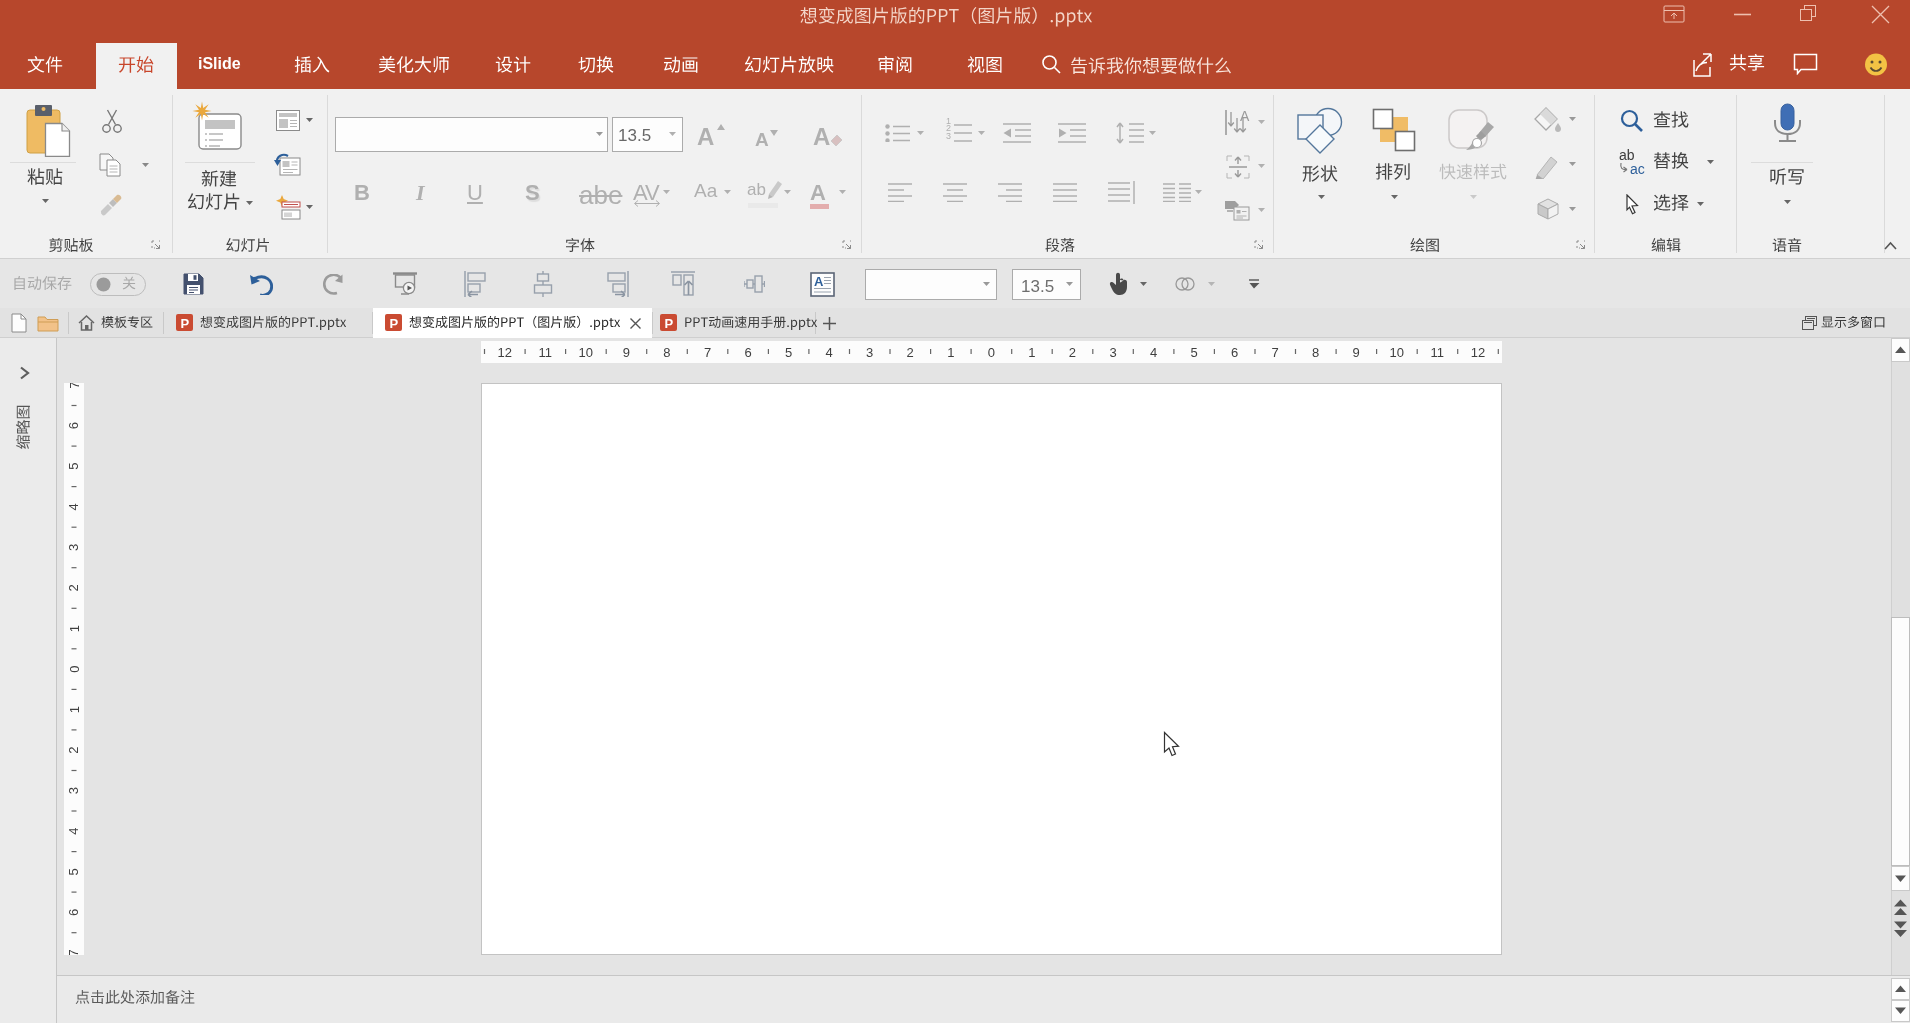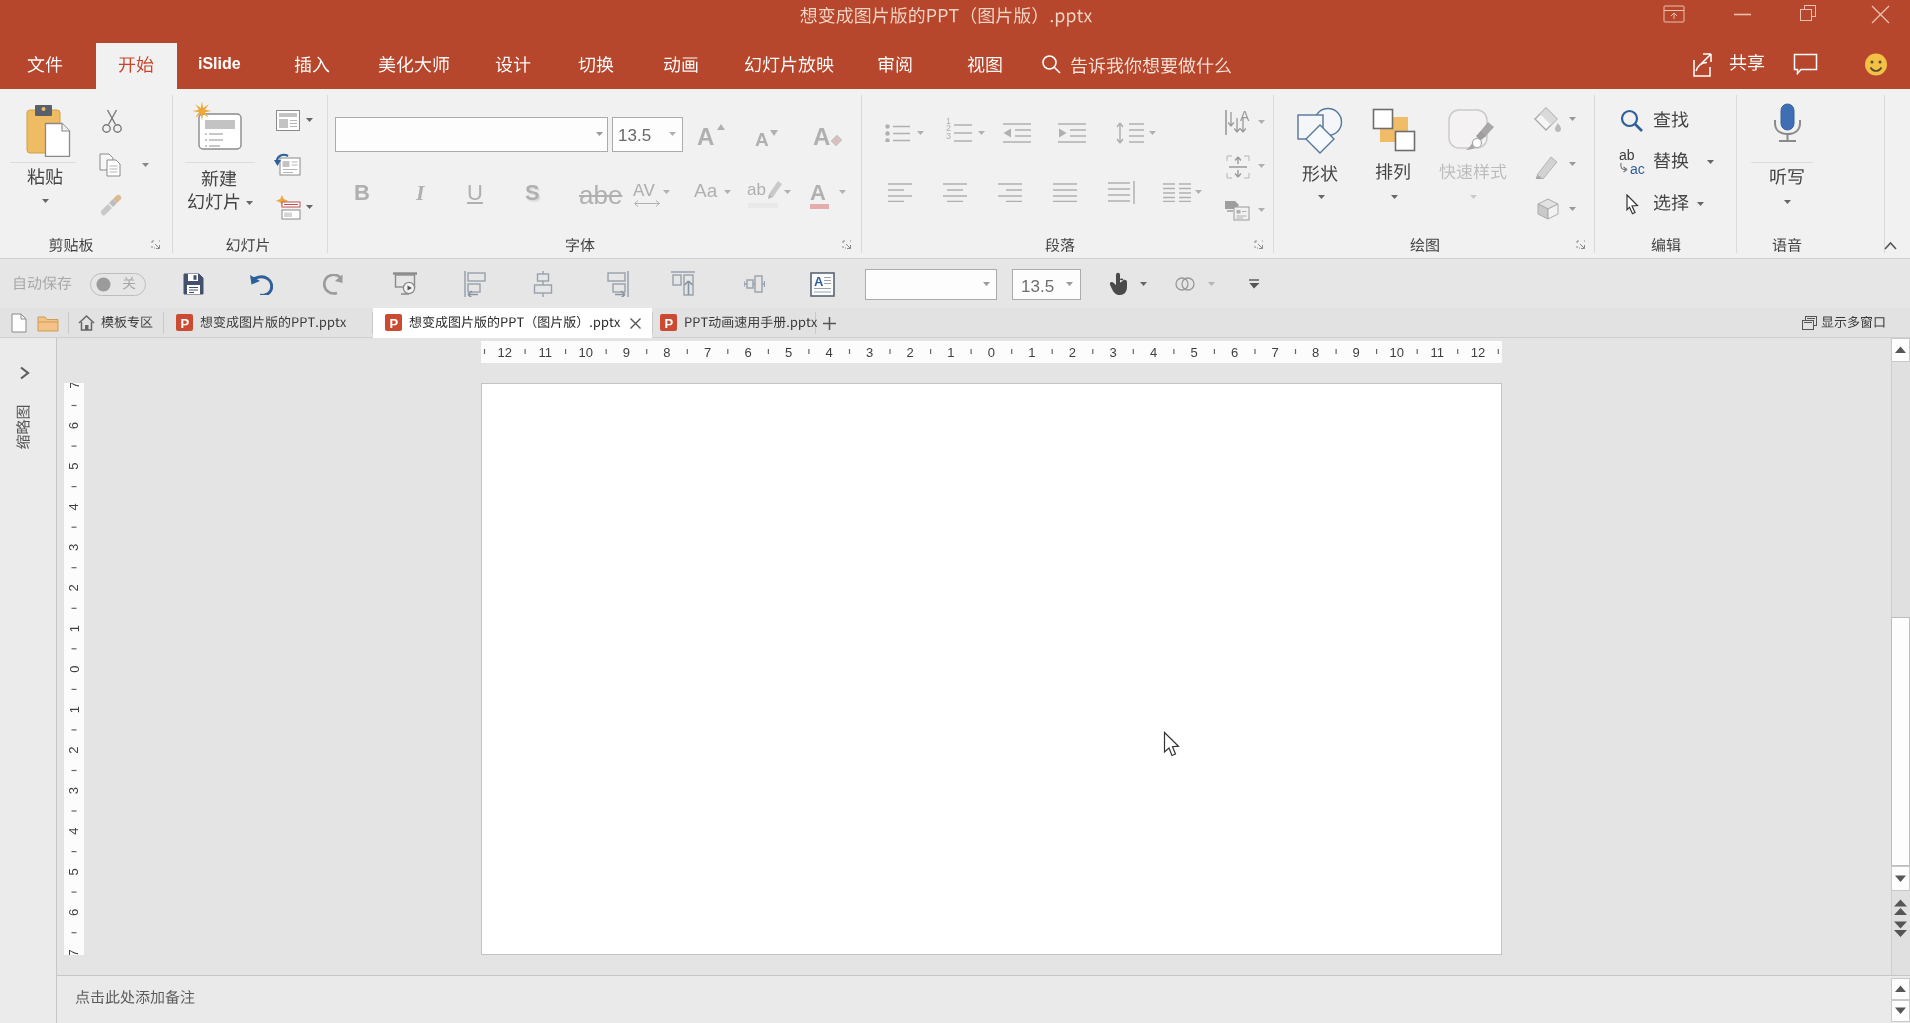--- a/index.html
+++ b/index.html
@@ -189,21 +189,21 @@
     </svg>
     <div style="position:absolute;left:813px;top:123px;font-size:24px;color:#b0b0b0;font-weight:bold;font-family:'Liberation Sans',sans-serif;">A</div>
     <svg style="position:absolute;left:828px;top:135px" width="14" height="12" viewBox="0 0 14 12" fill="none">
       <path d="M3 6 L9 0 L14 5 L8 11 Z" fill="#d8c0c0" stroke="#c5c5c5" stroke-width="0.8"></path>
     </svg>
     <div style="position:absolute;top:180px;font-family:'Liberation Sans',sans-serif;color:#b0b0b0;left:354px;font-size:22px;font-weight:bold;">B</div>
     <div style="position:absolute;top:180px;font-family:'Liberation Sans',sans-serif;color:#b0b0b0;left:416px;font-size:22px;font-style:italic;font-weight:bold;font-family:'Liberation Serif',serif;">I</div>
     <div style="position:absolute;top:180px;font-family:'Liberation Sans',sans-serif;color:#b0b0b0;left:467px;font-size:22px;text-decoration:underline;">U</div>
     <div style="position:absolute;top:180px;font-family:'Liberation Sans',sans-serif;color:#b0b0b0;left:525px;font-size:22px;font-weight:bold;text-shadow:1.5px 1.5px 1px #ddd;">S</div>
     <div style="position:absolute;top:180px;font-family:'Liberation Sans',sans-serif;color:#b0b0b0;left:579px;font-size:26px;text-decoration:line-through;">abe</div>
-    <div style="position:absolute;top:180px;font-family:Liberation Mono, monospace;color:#b0b0b0;left:633px;font-size:19px;letter-spacing:-1px;">AV</div>
+    <div style="position:absolute;top:180px;font-family:Liberation Sans, sans-serif;color:#b0b0b0;left:633px;font-size:22px;letter-spacing:-1px;">AV</div>
     <svg style="position:absolute;left:634px;top:200px" width="26" height="7" viewBox="0 0 26 7" fill="none">
       <path d="M4 0.5 L0.5 3.5 L4 6.5 M22 0.5 L25.5 3.5 L22 6.5 M1 3.5 H25" stroke="#b0b0b0"></path>
     </svg>
     <svg style="position:absolute;left:662.5px;top:190.0px" width="7" height="4" viewBox="0 0 7 4">
       <path d="M0 0 L7 0 L3.5 4 Z" fill="#b0b0b0"></path>
     </svg>
     <div style="position:absolute;top:180px;font-family:'Liberation Sans',sans-serif;color:#b0b0b0;left:694px;font-size:19px;">Aa</div>
     <svg style="position:absolute;left:723.5px;top:190.0px" width="7" height="4" viewBox="0 0 7 4">
       <path d="M0 0 L7 0 L3.5 4 Z" fill="#b0b0b0"></path>
     </svg>

